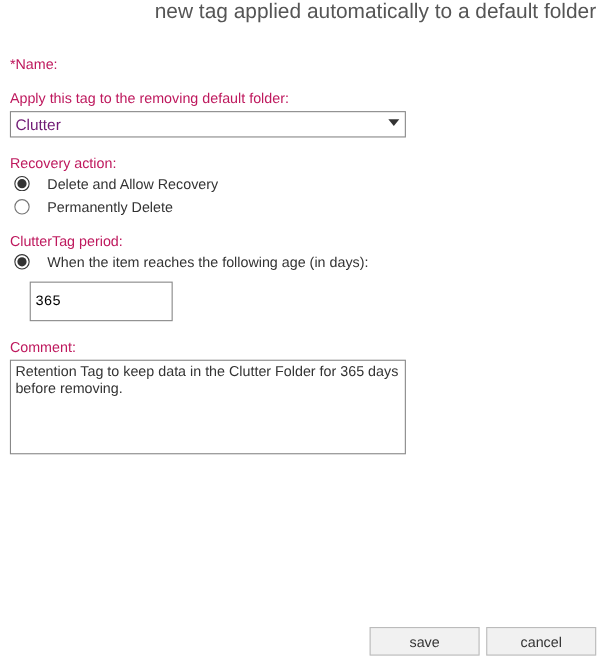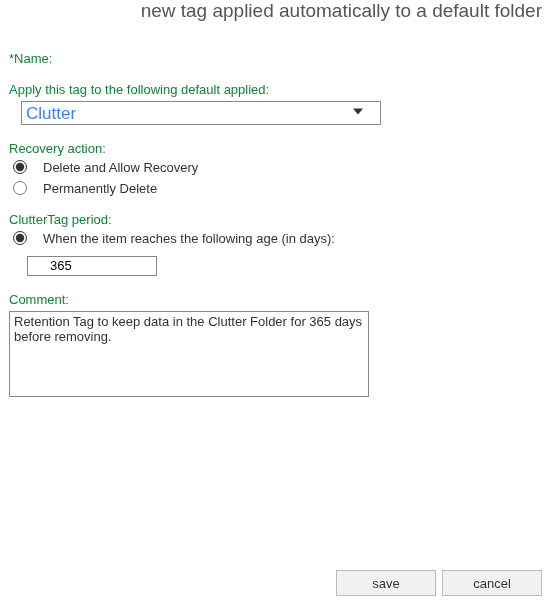--- a/index.html
+++ b/index.html
@@ -21,21 +21,21 @@
       font-size: 19px;
       font-weight: 300;
       color: #555;
       margin: 0 0 28px 10px;
       line-height: 1.2;
       text-align: right;
     }
     .field-label {
       display: block;
       margin-bottom: 4px;
-      color: #15803d;
+      color: #be185d;
       font-size: 13px;
     }
     .text-input {
       width: 360px;
       height: 24px;
       padding: 2px 4px;
       border: 1px solid #888;
       font-family: inherit;
       font-size: 13px;
       color: #333;
@@ -45,27 +45,26 @@
     .select-wrap {
       position: relative;
       width: 360px;
     }
     .select-input {
       width: 100%;
       height: 24px;
       padding: 2px 24px 2px 4px;
       border: 1px solid #888;
       font-family: inherit;
-      font-size: 17px;
-      color: #3b82f6;
+      font-size: 14px;
+      color: #701a75;
       appearance: none;
       -webkit-appearance: none;
       background: #fff;
       outline: none;
-      margin-left: 12px;
     }
     .select-chevron {
       position: absolute;
       right: 4px;
       top: 50%;
       transform: translateY(-50%);
       pointer-events: none;
     }
     .radio-row {
       display: flex;
@@ -80,24 +79,24 @@
       height: 14px;
       margin: 0;
       accent-color: #333;
     }
     .radio-row label {
       font-size: 13px;
       color: #333;
     }
     .period-input {
       width: 130px;
-      height: 20px;
-      padding: 2px 22px;
+      height: 36px;
+      padding: 2px 4px;
       border: 1px solid #888;
-      font-family: Liberation Sans, sans-serif;
+      font-family: Liberation Mono, monospace;
       font-size: 13px;
       margin-left: 18px;
       margin-top: 4px;
     }
     .textarea-input {
       width: 360px;
       height: 86px;
       padding: 2px 4px;
       border: 1px solid #888;
       font-family: inherit;
@@ -128,21 +127,21 @@
 <body>
 
 <div class="container">
   <h1 class="title">new tag applied automatically to a default folder</h1>
 
   <div class="group">
     <label class="field-label">*Name:</label>
   </div>
 
   <div class="group">
-    <label class="field-label">Apply this tag to the following default applied:</label>
+    <label class="field-label">Apply this tag to the removing default folder:</label>
     <div class="select-wrap">
       <select class="select-input">
         <option>Clutter</option>
       </select>
       <span class="select-chevron">
         <svg width="14" height="14" viewBox="0 0 14 14">
             <path d="M2 4 L7 10 L12 4 Z" fill="#333"></path>
           </svg>
       </span>
     </div>

